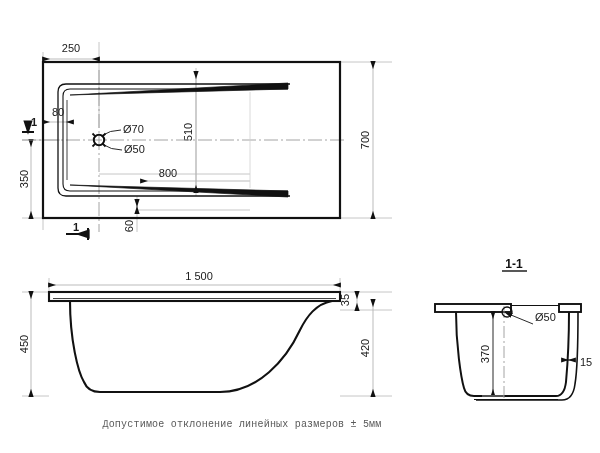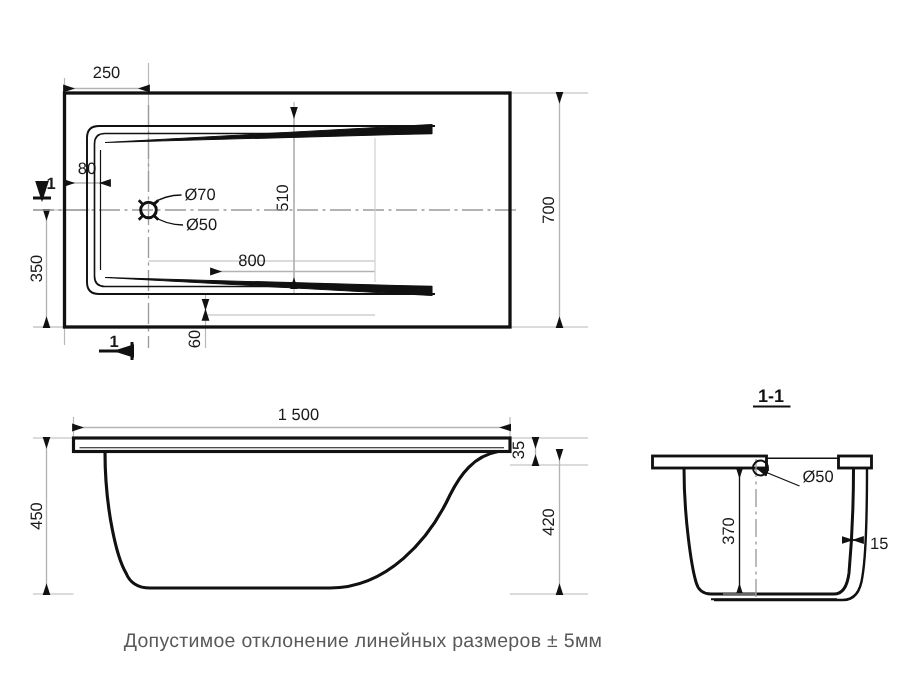--- a/index.html
+++ b/index.html
@@ -14,22 +14,22 @@
   svg{display:block;}
   .dim-text{
     font-family:"Liberation Sans","DejaVu Sans",sans-serif;
     font-size:11px;
     fill:#1a1a1a;
   }
   .caption{
     position:absolute;
     left:0;top:419px;width:484px;
     text-align:center;
-    font-family:Liberation Sans, sans-serif;
-    font-size:13px;
+    font-family:Liberation Mono, monospace;
+    font-size:10px;
     color:#595959;
     letter-spacing:0.2px;
   }
   .sec-title{
     font-family:"Liberation Sans","DejaVu Sans",sans-serif;
     font-size:12px;
     font-weight:bold;
     fill:#111111;
   }
 </style>

